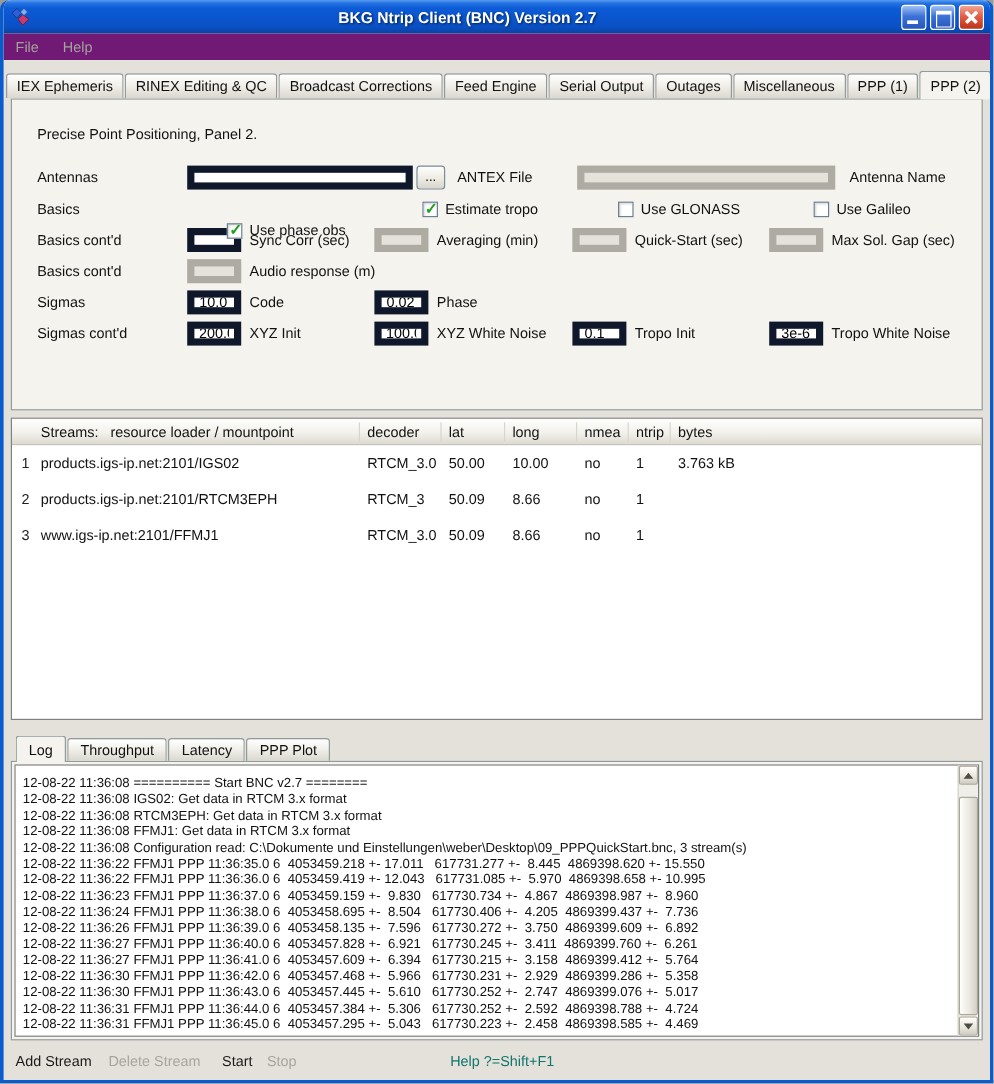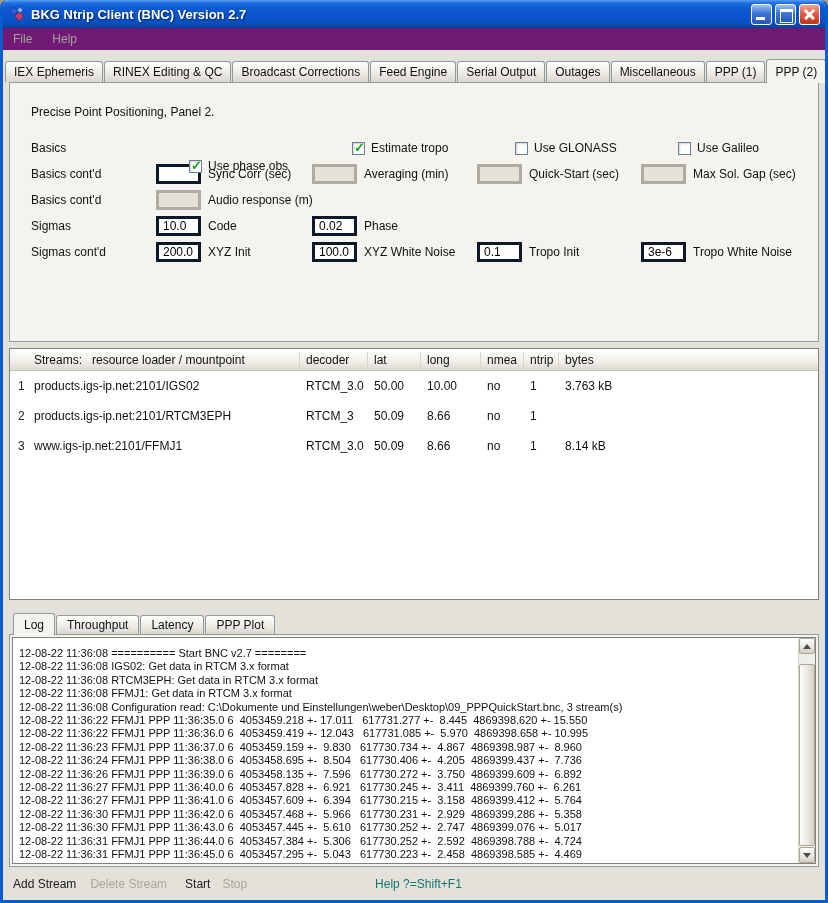--- a/index.html
+++ b/index.html
@@ -15,20 +15,21 @@
     overflow: hidden;
   }
 
   
   .titlebar {
     height: 28px; flex: none;
     background: linear-gradient(180deg,#5A9CF0 0%,#2272E2 10%,#0D5BD6 25%,#0A55CE 55%,#0A50C4 80%,#0845A8 96%,#073B92 100%);
     border-radius: 6px 6px 0 0;
     display: flex; align-items: center;
     padding: 0 5px 0 6px;
+    text-align: center;
   }
   .title-text { flex: 1; color: #fff; font-weight: bold; font-size: 13px; text-shadow: 1px 1px 2px rgba(0,0,0,.6); margin-left: 6px; white-space: nowrap; }
   .tb-btn {
     width: 21px; height: 21px; margin-left: 3px; flex: none;
     border-radius: 3px; border: 1px solid #fff;
     background: linear-gradient(180deg,#9FC0F2,#3C72D8 45%,#2B5BBE 90%);
     position: relative; cursor: default;
   }
   .tb-btn.close-btn { background: linear-gradient(180deg,#F2A493,#E35E44 45%,#C23A1F 90%); }
   .glyph-min::after { content:""; position:absolute; left:4px; bottom:4px; width:9px; height:3px; background:#fff; }
@@ -64,21 +65,21 @@
   
   .tabpage {
     margin: 0 6px; height: 260px; flex: none;
     border: 1px solid #919B9C; background: #F4F3EE;
     padding: 22px 12px 0 21px; position: relative; z-index: 1;
   }
   .intro { margin-bottom: 16px; }
   .form-row { display: flex; align-items: center; height: 26px; }
   .row-label { width: 125px; flex: none; }
   input.txt {
-    height: 20px; border: 3px solid #0f172a; background: #fff;
+    height: 20px; border: 6px solid #0f172a; background: #fff;
     font: 12px "Liberation Sans", sans-serif; padding: 1px 4px; flex: none;
   }
   input.txt:disabled, input.txt.off { background: #E5E2DA; border-color: #AEABA3; }
   .in-wide { width: 188px; }
   .in-sm { width: 45px; }
   .btn-browse {
     width: 24px; height: 20px; margin-left: 3px; flex: none;
     border: 1px solid #7C8A99; border-radius: 3px;
     background: linear-gradient(180deg,#FDFDFB,#EDEBE2 55%,#D8D5CB);
     font: 11px "Liberation Sans", sans-serif; line-height: 16px; text-align: center; cursor: default;
@@ -199,20 +200,28 @@
         </div>
       <div class="tab-arrow">
           <span class="tri-right"></span>
         </div>
     </div>
   </div>
 
   <div class="tabpage">
     <div class="intro">Precise Point Positioning, Panel 2.</div>
 
+    <div class="form-row">
+      <span class="row-label">Antennas</span>
+      <input type="text" class="txt in-wide" value="" style="">
+      <button class="btn-browse">...</button>
+      <span class="fl antex-label">ANTEX File</span>
+      <input type="text" class="txt in-antex off" value="" style="">
+      <span class="fl name-label">Antenna Name</span>
+    </div>
 
     <div class="form-row">
       <span class="row-label">Basics</span>
       <span class="cb-group first">
         <span class="cb checked"></span>
         <span class="cb-label">Use phase obs</span>
       </span>
       <span class="cb-group">
         <span class="cb checked"></span>
         <span class="cb-label">Estimate tropo</span>
@@ -296,21 +305,20 @@
       <div>1</div>
     </div>
     <div class="s-row">
       <div class="s-num">3</div>
       <div>www.igs-ip.net:2101/FFMJ1</div>
       <div>RTCM_3.0</div>
       <div>50.09</div>
       <div>8.66</div>
       <div>no</div>
       <div>1</div>
-      <div>8.14 kB</div>
     </div>
   </div>
 
   <div class="btabs">
     <div class="btab active">Log</div>
     <div class="btab">Throughput</div>
     <div class="btab">Latency</div>
     <div class="btab">PPP Plot</div>
   </div>
 

